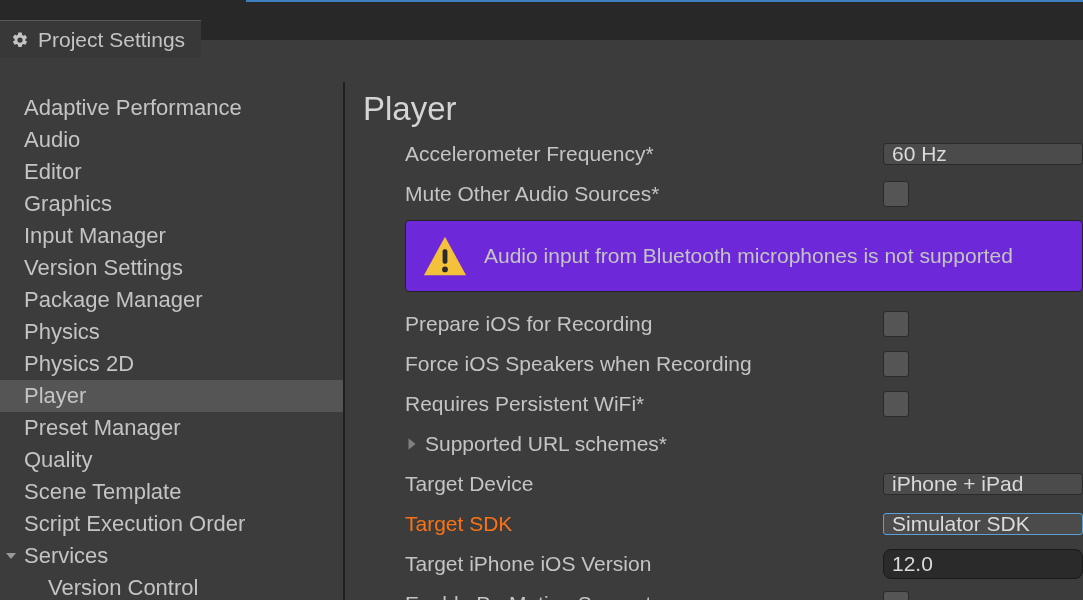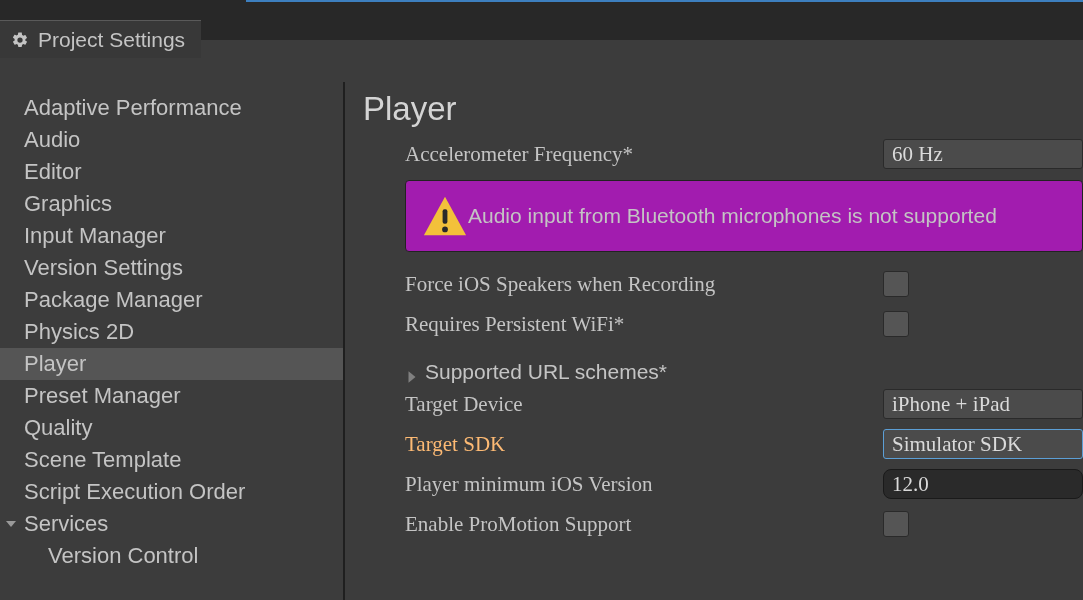--- a/index.html
+++ b/index.html
@@ -100,35 +100,34 @@
 }
 .settings-body {
   padding-left: 42px;
   padding-top: 2px;
 }
 .row {
   display: flex;
   align-items: center;
   height: 40px;
   font-size: 21px;
-  font-family: Liberation Serif, serif;
 }
 .row-label {
   flex: 0 0 478px;
   color: #c4c4c4;
 }
-.row-label.highlighted { color: #fdba74; }
+.row-label.highlighted { color: #f97316; }
 .row-control {
   flex: 1;
 }
 .dropdown-field {
   background: #4b4b4b;
   border: 1px solid #2a2a2a;
   border-radius: 3px;
-  height: 30px;
+  height: 22px;
   display: flex;
   align-items: center;
   padding: 0 8px;
   color: #dadada;
   font-size: 21px;
   min-width: 170px;
 }
 .dropdown-field.highlighted {
   border: 1px solid #5c9fd6;
 }
@@ -147,40 +146,40 @@
 .checkbox {
   width: 26px;
   height: 26px;
   background: #555555;
   border: 1px solid #2a2a2a;
   border-radius: 3px;
 }
 .warning-box {
   display: flex;
   align-items: center;
-  gap: 0;
-  background: #a21caf;
+  gap: 16px;
+  background: #6d28d9;
   border: 1px solid #222;
   border-radius: 4px;
   padding: 12px 16px;
   margin: 6px 0 12px 0;
 }
 .warning-icon {
   width: 46px;
   height: 46px;
   flex: 0 0 46px;
 }
 .warning-icon svg { width: 46px; height: 46px; }
 .warning-text {
   font-size: 21px;
   color: #c4c4c4;
 }
 .foldout {
   display: flex;
-  align-items: flex-end;
+  align-items: center;
   height: 40px;
   font-size: 21px;
   gap: 6px;
 }
 .foldout-arrow {
   width: 14px;
   height: 14px;
   display: inline-flex;
 }
 .foldout-arrow svg { width: 14px; height: 14px; fill: #808080; }
@@ -216,20 +215,23 @@
     <div class="sidebar-item">
         <span>Input Manager</span>
       </div>
     <div class="sidebar-item">
         <span>Version Settings</span>
       </div>
     <div class="sidebar-item">
         <span>Package Manager</span>
       </div>
     <div class="sidebar-item">
+        <span>Physics</span>
+      </div>
+    <div class="sidebar-item">
         <span>Physics 2D</span>
       </div>
     <div class="sidebar-item selected">
         <span>Player</span>
       </div>
     <div class="sidebar-item">
         <span>Preset Manager</span>
       </div>
     <div class="sidebar-item">
         <span>Quality</span>
@@ -259,32 +261,44 @@
 
       <div class="row">
         <div class="row-label">Accelerometer Frequency*</div>
         <div class="row-control">
           <div class="dropdown-field">
               <span>60 Hz</span>
             </div>
         </div>
       </div>
 
+      <div class="row">
+        <div class="row-label">Mute Other Audio Sources*</div>
+        <div class="row-control">
+          <div class="checkbox"></div>
+        </div>
+      </div>
 
       <div class="warning-box">
         <span class="warning-icon">
           <svg viewBox="0 0 48 48">
             <path d="M24 4 L46 44 L2 44 Z" fill="#f3c13a"></path>
             <rect x="21.5" y="17" width="5" height="15" rx="2" fill="#2a2a2a"></rect>
             <circle cx="24" cy="38" r="3" fill="#2a2a2a"></circle>
           </svg>
         </span>
         <span class="warning-text">Audio input from Bluetooth microphones is not supported</span>
       </div>
 
+      <div class="row">
+        <div class="row-label">Prepare iOS for Recording</div>
+        <div class="row-control">
+          <div class="checkbox"></div>
+        </div>
+      </div>
 
       <div class="row">
         <div class="row-label">Force iOS Speakers when Recording</div>
         <div class="row-control">
           <div class="checkbox"></div>
         </div>
       </div>
 
       <div class="row">
         <div class="row-label">Requires Persistent WiFi*</div>
@@ -314,21 +328,21 @@
       <div class="row">
         <div class="row-label highlighted">Target SDK</div>
         <div class="row-control">
           <div class="dropdown-field highlighted">
               <span>Simulator SDK</span>
             </div>
         </div>
       </div>
 
       <div class="row">
-        <div class="row-label">Player minimum iOS Version</div>
+        <div class="row-label">Target iPhone iOS Version</div>
         <div class="row-control">
           <div class="text-field">
               <span>12.0</span>
             </div>
         </div>
       </div>
 
       <div class="row">
         <div class="row-label">Enable ProMotion Support</div>
         <div class="row-control">

